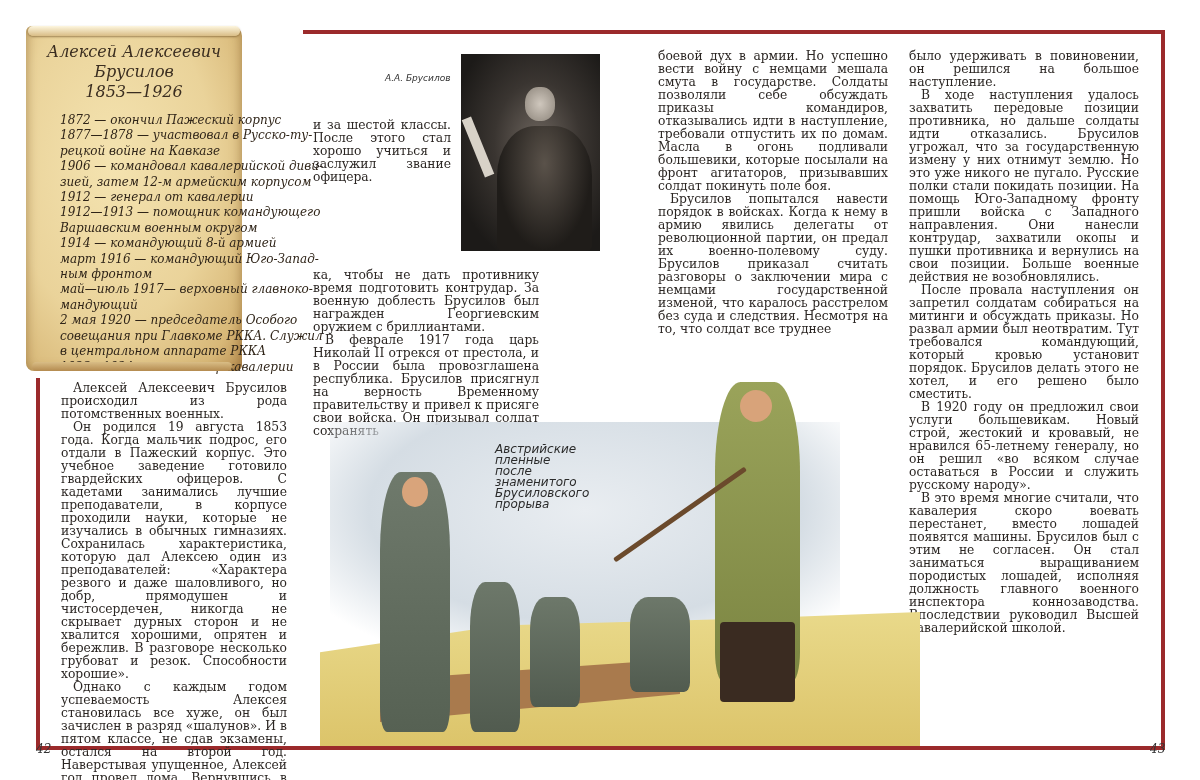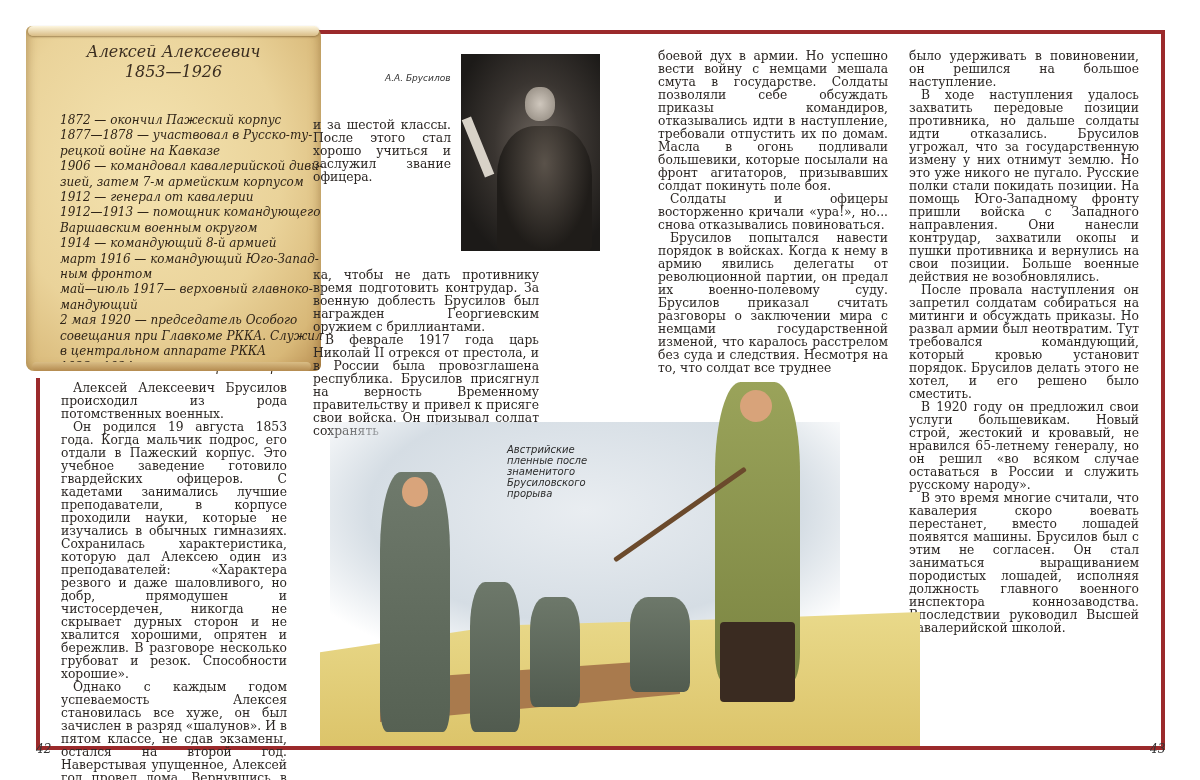--- a/index.html
+++ b/index.html
@@ -5,21 +5,21 @@
   html,body{margin:0;padding:0;}
   body{width:1200px;height:780px;position:relative;background:#ffffff;overflow:hidden;
        font-family:"DejaVu Serif","Liberation Serif",serif;color:#2a2522;}
   .frame{position:absolute;border:4px solid #9b2a2b;box-sizing:border-box;}
   #frame-left{left:36px;top:378px;width:272px;height:372px;border-right:none;border-top:none;}
   #frame-left-bottom{position:absolute;left:36px;top:746px;width:580px;height:4px;background:#9b2a2b;}
   #frame-right-top{position:absolute;left:303px;top:30px;width:862px;height:4px;background:#9b2a2b;}
   #frame-right-side{position:absolute;left:1161px;top:30px;width:4px;height:720px;background:#9b2a2b;}
   #frame-right-bottom{position:absolute;left:600px;top:746px;width:565px;height:4px;background:#9b2a2b;}
 
-  .scroll{position:absolute;left:26px;top:26px;width:295px;height:345px;
+  .scroll{position:absolute;left:26px;top:26px;width:216px;height:345px;
      background:radial-gradient(ellipse at 40% 40%,#f4e3b0 0%,#ead39a 55%,#d8b878 85%,#b98f52 100%);
      border-radius:6px 10px 6px 8px;box-shadow:inset 0 0 12px rgba(120,80,30,.55);}
   .scroll:before{content:"";position:absolute;left:2px;right:2px;top:0;height:10px;
      background:linear-gradient(#fdf6df,#d9bd86);border-radius:8px;box-shadow:0 1px 2px rgba(90,60,20,.5);}
   .scroll:after{content:"";position:absolute;left:6px;right:10px;bottom:0;height:9px;
      background:linear-gradient(#d9bd86,#b48b4f);border-radius:6px;}
   .scroll-title{position:absolute;top:16px;left:0;right:0;text-align:center;font-style:italic;
      font-size:16px;line-height:20px;color:#3a2d20;}
   .scroll-list{position:absolute;top:87px;left:34px;right:14px;font-style:italic;font-size:12px;
      line-height:15.4px;color:#2f2418;}
@@ -46,43 +46,44 @@
 
   .illus{position:absolute;left:320px;top:382px;width:530px;height:364px;}
   .illus .sky{position:absolute;left:10px;top:40px;width:510px;height:220px;
      background:radial-gradient(ellipse at 50% 40%,#e9edf1 0%,#d5dde4 60%,rgba(255,255,255,0) 90%);}
   .illus .ground{position:absolute;left:0;top:230px;width:600px;height:134px;
      background:linear-gradient(#e9d98a,#dcc46a);clip-path:polygon(0 30%,30% 10%,70% 5%,100% 0,100% 100%,0 100%);}
   .illus .trench{position:absolute;left:60px;top:270px;width:300px;height:70px;background:#a97a4d;
      clip-path:polygon(0 40%,100% 10%,100% 60%,0 100%);}
   .soldier{position:absolute;border-radius:30% 30% 10% 10%;}
   .caption{position:absolute;left:495px;top:444px;width:90px;font-family:"DejaVu Sans","Liberation Sans",sans-serif;
-     font-style:italic;font-size:10px;line-height:11px;color:#2b2b2b;margin-left:12px;}
+     font-style:italic;font-size:12px;line-height:11px;color:#2b2b2b;}
   .pageno{position:absolute;top:742px;font-size:12px;color:#333;font-style:italic;}
 </style>
 </head>
 <body>
 
 <div id="frame-left" class="frame"></div>
 <div id="frame-left-bottom"></div>
 <div id="frame-right-top"></div>
 <div id="frame-right-side"></div>
 <div id="frame-right-bottom"></div>
 
 <div class="scroll">
   <div class="scroll-title">
     <div>Алексей Алексеевич</div>
+    <div>Брусилов</div>
     <div>1853—1926</div>
   </div>
   <div class="scroll-list">
     <div>1872 — окончил Пажеский корпус</div>
     <div>1877—1878 — участвовал в Русско-ту-</div>
     <div>рецкой войне на Кавказе</div>
     <div>1906 — командовал кавалерийской диви-</div>
-    <div>зией, затем 7-м армейским корпусом</div>
+    <div>зией, затем 12-м армейским корпусом</div>
     <div>1912 — генерал от кавалерии</div>
     <div>1912—1913 — помощник командующего</div>
     <div>Варшавским военным округом</div>
     <div>1914 — командующий 8-й армией</div>
     <div>март 1916 — командующий Юго-Запад-</div>
     <div>ным фронтом</div>
     <div>май—июль 1917— верховный главноко-</div>
     <div>мандующий</div>
     <div>2 мая 1920 — председатель Особого</div>
     <div>совещания при Главкоме РККА. Служил</div>
@@ -107,21 +108,20 @@
 <div id="col2a" class="col">
   <p class="noindent">и за шестой классы. После этого стал хорошо учиться и заслужил звание офицера.</p>
 </div>
 <div id="col2b" class="col">
   <p class="noindent">ка, чтобы не дать противнику время подготовить контрудар. За военную доблесть Брусилов был награжден Георгиевским оружием с бриллиантами.</p>
   <p>В феврале 1917 года царь Николай II отрекся от престола, и в России была провозглашена республика. Брусилов присягнул на верность Временному правительству и привел к присяге свои войска. Он призывал солдат сохранять</p>
 </div>
 
 <div id="col3" class="col">
   <p class="noindent">боевой дух в армии. Но успешно вести войну с немцами мешала смута в государстве. Солдаты позволяли себе обсуждать приказы командиров, отказывались идти в наступление, требовали отпустить их по домам. Масла в огонь подливали большевики, которые посылали на фронт агитаторов, призывавших солдат покинуть поле боя.</p>
-  <p>Солдаты и офицеры восторженно кричали «ура!», но... снова отказывались повиноваться.</p>
   <p>Брусилов попытался навести порядок в войсках. Когда к нему в армию явились делегаты от революционной партии, он предал их военно-полевому суду. Брусилов приказал считать разговоры о заключении мира с немцами государственной изменой, что каралось расстрелом без суда и следствия. Несмотря на то, что солдат все труднее</p>
 </div>
 
 <div id="col4" class="col">
   <p class="noindent">было удерживать в повиновении, он решился на большое наступление.</p>
   <p>В ходе наступления удалось захватить передовые позиции противника, но дальше солдаты идти отказались. Брусилов угрожал, что за государственную измену у них отнимут землю. Но это уже никого не пугало. Русские полки стали покидать позиции. На помощь Юго-Западному фронту пришли войска с Западного направления. Они нанесли контрудар, захватили окопы и пушки противника и вернулись на свои позиции. Больше военные действия не возобновлялись.</p>
   <p>После провала наступления он запретил солдатам собираться на митинги и обсуждать приказы. Но развал армии был неотвратим. Тут требовался командующий, который кровью установит порядок. Брусилов делать этого не хотел, и его решено было сместить.</p>
   <p>В 1920 году он предложил свои услуги большевикам. Новый строй, жестокий и кровавый, не нравился 65-летнему генералу, но он решил «во всяком случае оставаться в России и служить русскому народу».</p>
   <p>В это время многие считали, что кавалерия скоро воевать перестанет, вместо лошадей появятся машины. Брусилов был с этим не согласен. Он стал заниматься выращиванием породистых лошадей, исполняя должность главного военного инспектора конноза­водства. Впоследствии руководил Высшей кавалерийской школой.</p>
 

